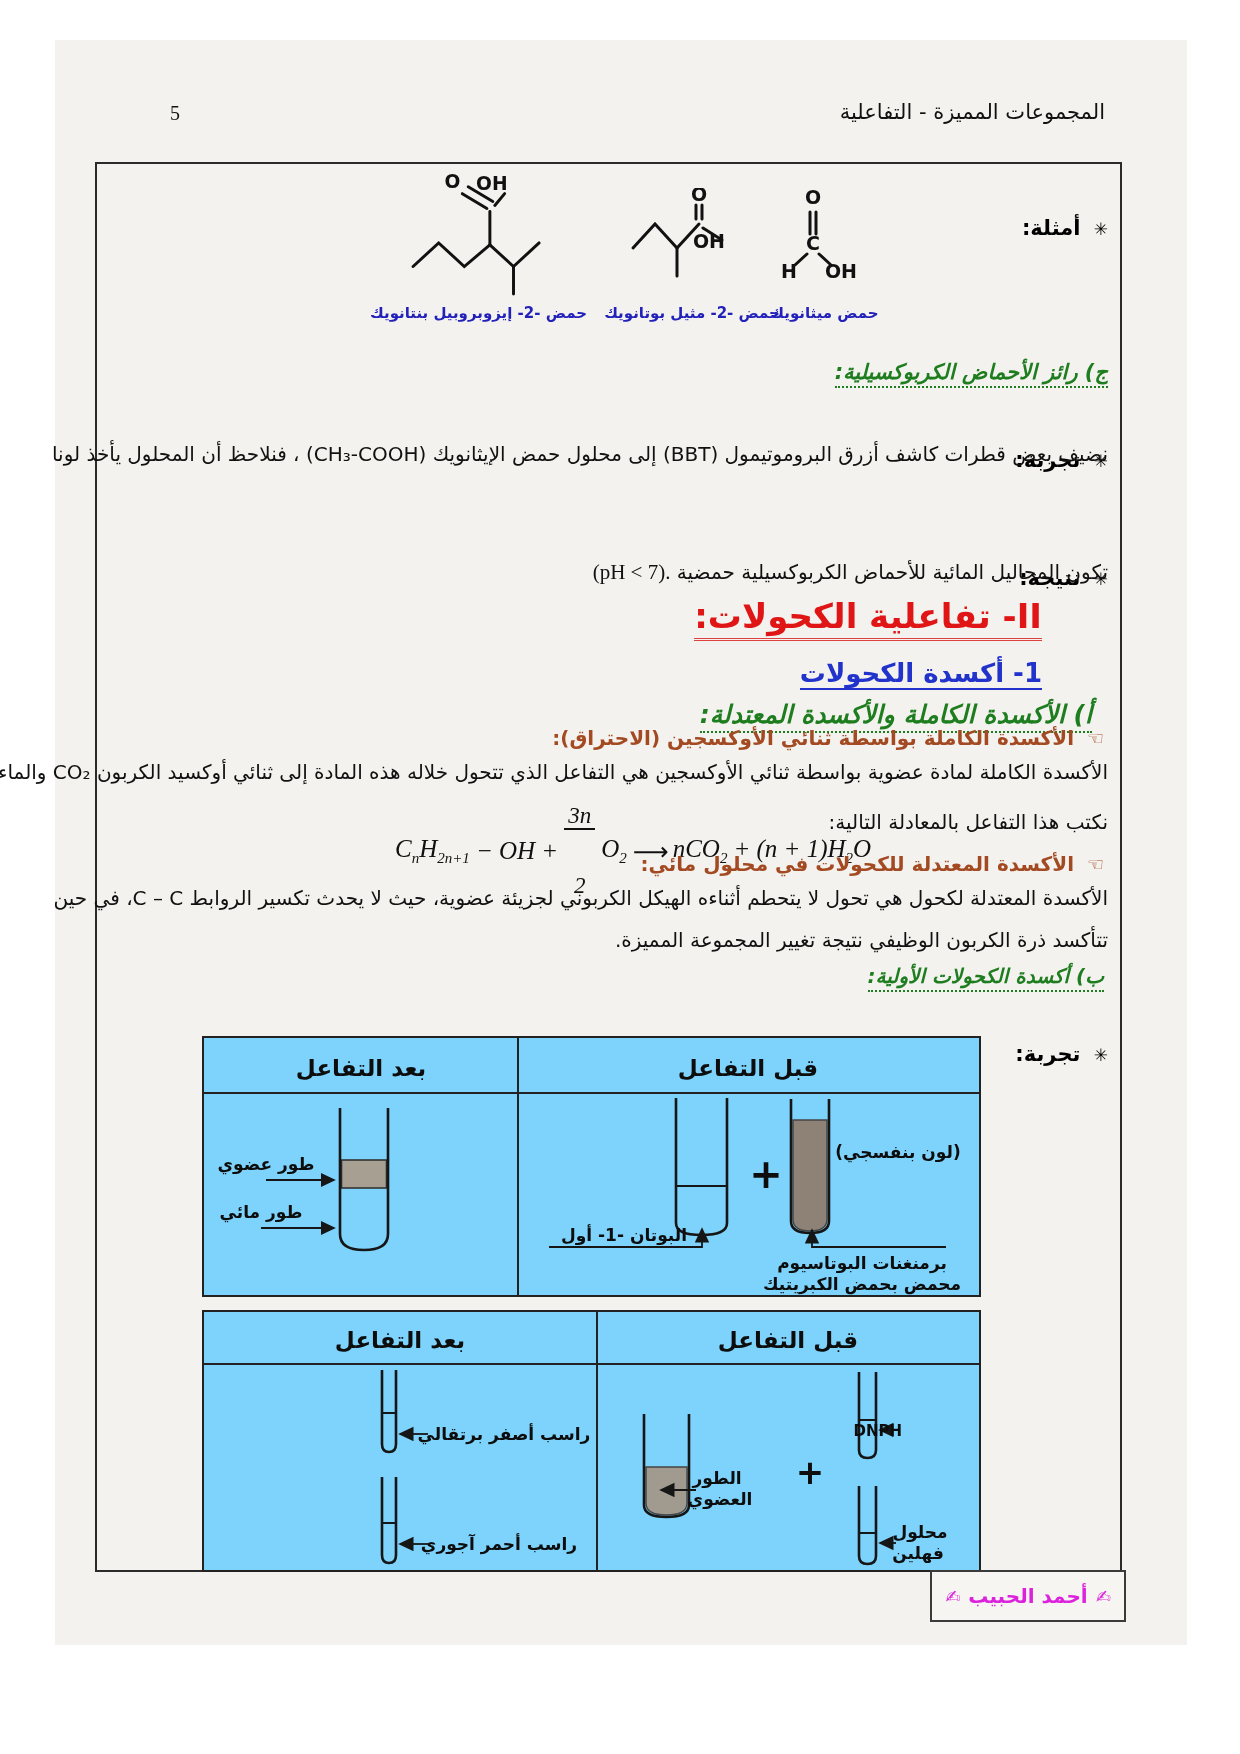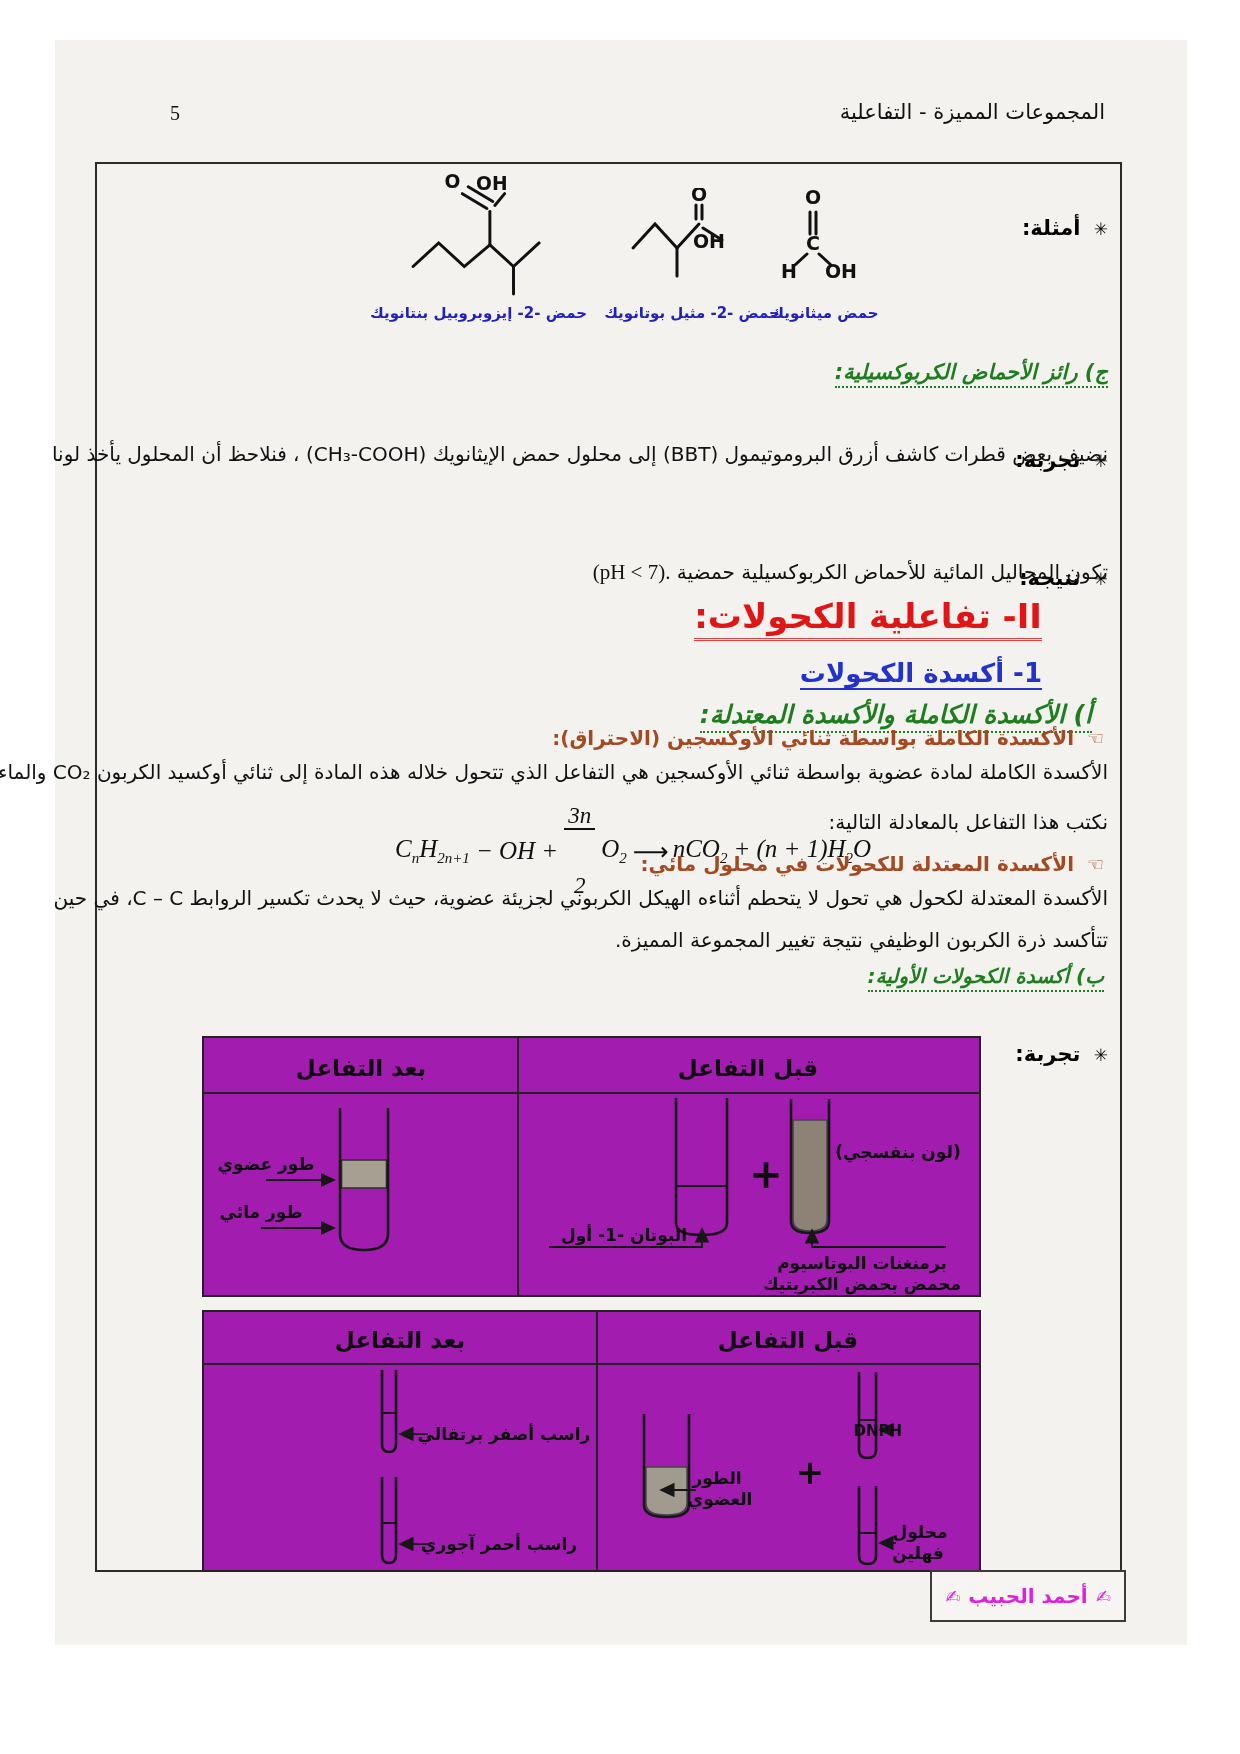--- a/index.html
+++ b/index.html
@@ -27,21 +27,21 @@
   .mol-name{position:absolute;bottom:0;left:0;right:0;color:#2222bb;font-weight:700;font-size:15px;white-space:nowrap;}
   .atom{font:700 19px "DejaVu Sans",sans-serif;fill:#111;}
   .bond{stroke:#111;stroke-width:3;fill:none;stroke-linecap:round;}
   
   .eq{display:flex;align-items:center;gap:6px;font-family:"Liberation Serif",serif;font-style:italic;font-size:25px;color:#111;direction:ltr;}
   .eq sub{font-size:15px;}
   .frac{display:inline-flex;flex-direction:column;text-align:center;line-height:1.05;font-size:23px;gap:44px;}
   .frac .num{border-bottom:2px solid #111;padding:0 4px;}
   .eq .arrow{font-style:normal;letter-spacing:-2px;}
   
-  .figure{position:absolute;border:2px solid #222;background:#a21caf;}
+  .figure{position:absolute;border:2px solid #222;background:#7dd3fc;}
   .figure svg{display:block;}
   .fline{stroke:#222;stroke-width:2;}
   .tube{stroke:#161616;stroke-width:2.6;fill:none;}
   .lvl{stroke:#161616;stroke-width:2;}
   .ldr{stroke:#161616;stroke-width:1.8;fill:none;}
   .fhdr{font:700 23px "DejaVu Sans",sans-serif;fill:#0d0d0d;}
   .flbl{font:700 17px "DejaVu Sans",sans-serif;fill:#0d0d0d;}
   .fplus{font:700 40px "DejaVu Sans",sans-serif;fill:#0d0d0d;}
   
   .sig-box{position:absolute;left:875px;top:1530px;width:192px;height:48px;border:2px solid #3a3a3a;background:#f6f5f2;display:flex;align-items:center;justify-content:center;gap:8px;color:#dd22dd;font-weight:700;font-size:20px;}

